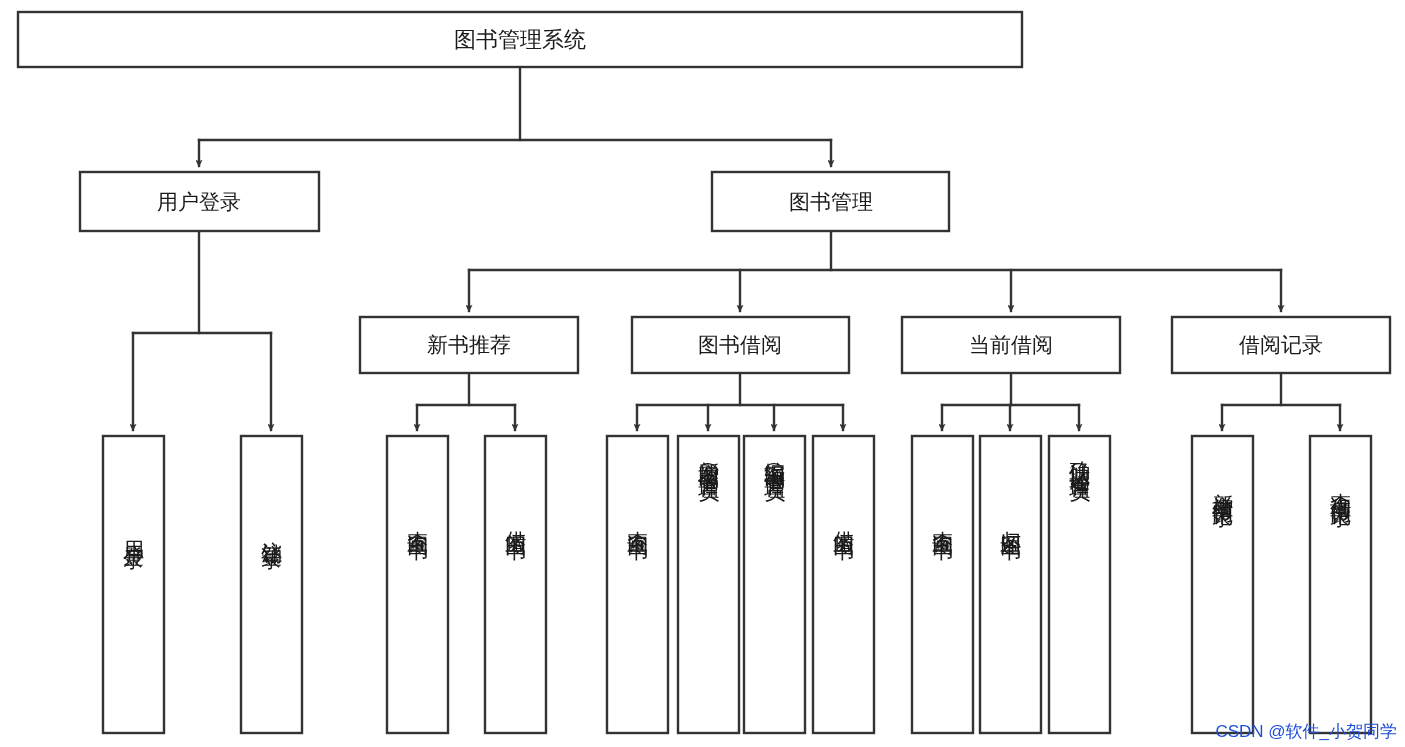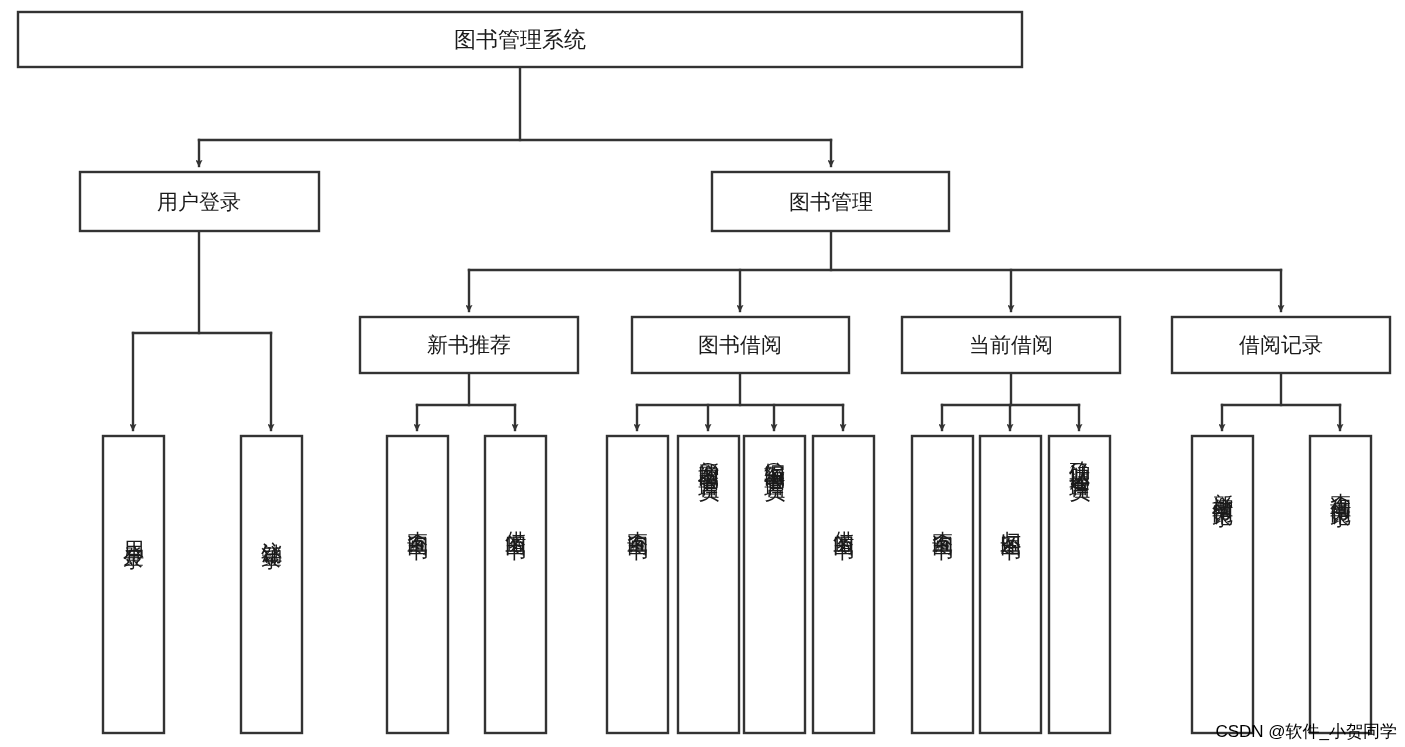--- a/index.html
+++ b/index.html
@@ -72,21 +72,21 @@
     color: #1a1a1a;
     letter-spacing: 3px;
     white-space: nowrap;
   }
   .watermark {
     position: absolute;
     right: 8px;
     bottom: 4px;
     font-family: "Liberation Sans", "DejaVu Sans", sans-serif;
     font-size: 17px;
-    color: #000000;
+    color: #1d4ed8;
     white-space: nowrap;
   }
 </style>
 </head>
 <body>
 
 <div id="diagram-root">
 
   <svg id="tree-svg" viewBox="0 0 1405 747">
     <defs>

